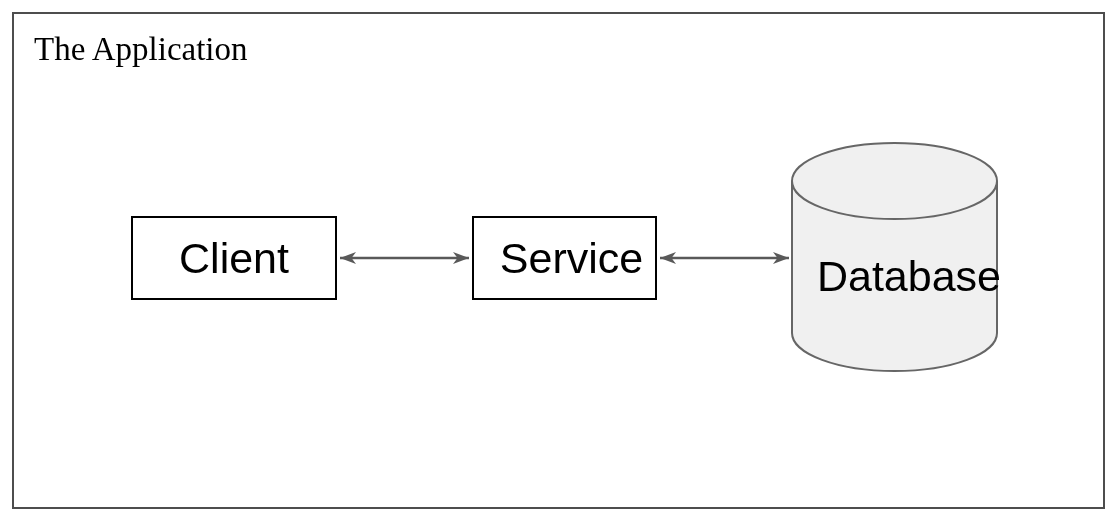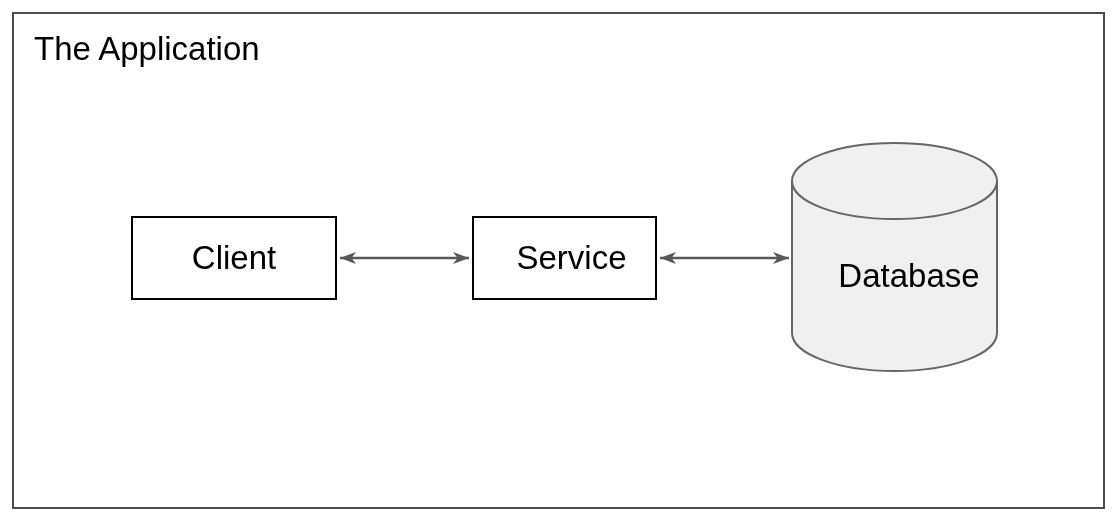--- a/index.html
+++ b/index.html
@@ -26,33 +26,34 @@
     background: var(--background, #ffffff);
   }
   .diagram-title {
     position: absolute;
     left: 34px;
     top: 30px;
     font-size: 33px;
     line-height: 38px;
     color: var(--text, #000000);
     white-space: nowrap;
+    font-family: Liberation Serif, serif;
   }
   .node-rect {
     position: absolute;
     box-sizing: border-box;
     border: 2px solid var(--node-border, #000000);
     background: var(--node-fill, #ffffff);
     display: flex;
     align-items: center;
     justify-content: center;
   }
   .node-rect .node-label,
   .cylinder-label {
-    font-size: 33px;
+    font-size: 43px;
     color: var(--text, #000000);
     white-space: nowrap;
   }
   .node-client  { left: 131px; top: 216px; width: 206px; height: 84px; }
   .node-service { left: 472px; top: 216px; width: 185px; height: 84px; padding-left: 14px; }
   .svg-layer {
     position: absolute;
     left: 0;
     top: 0;
     width: 1116px;

